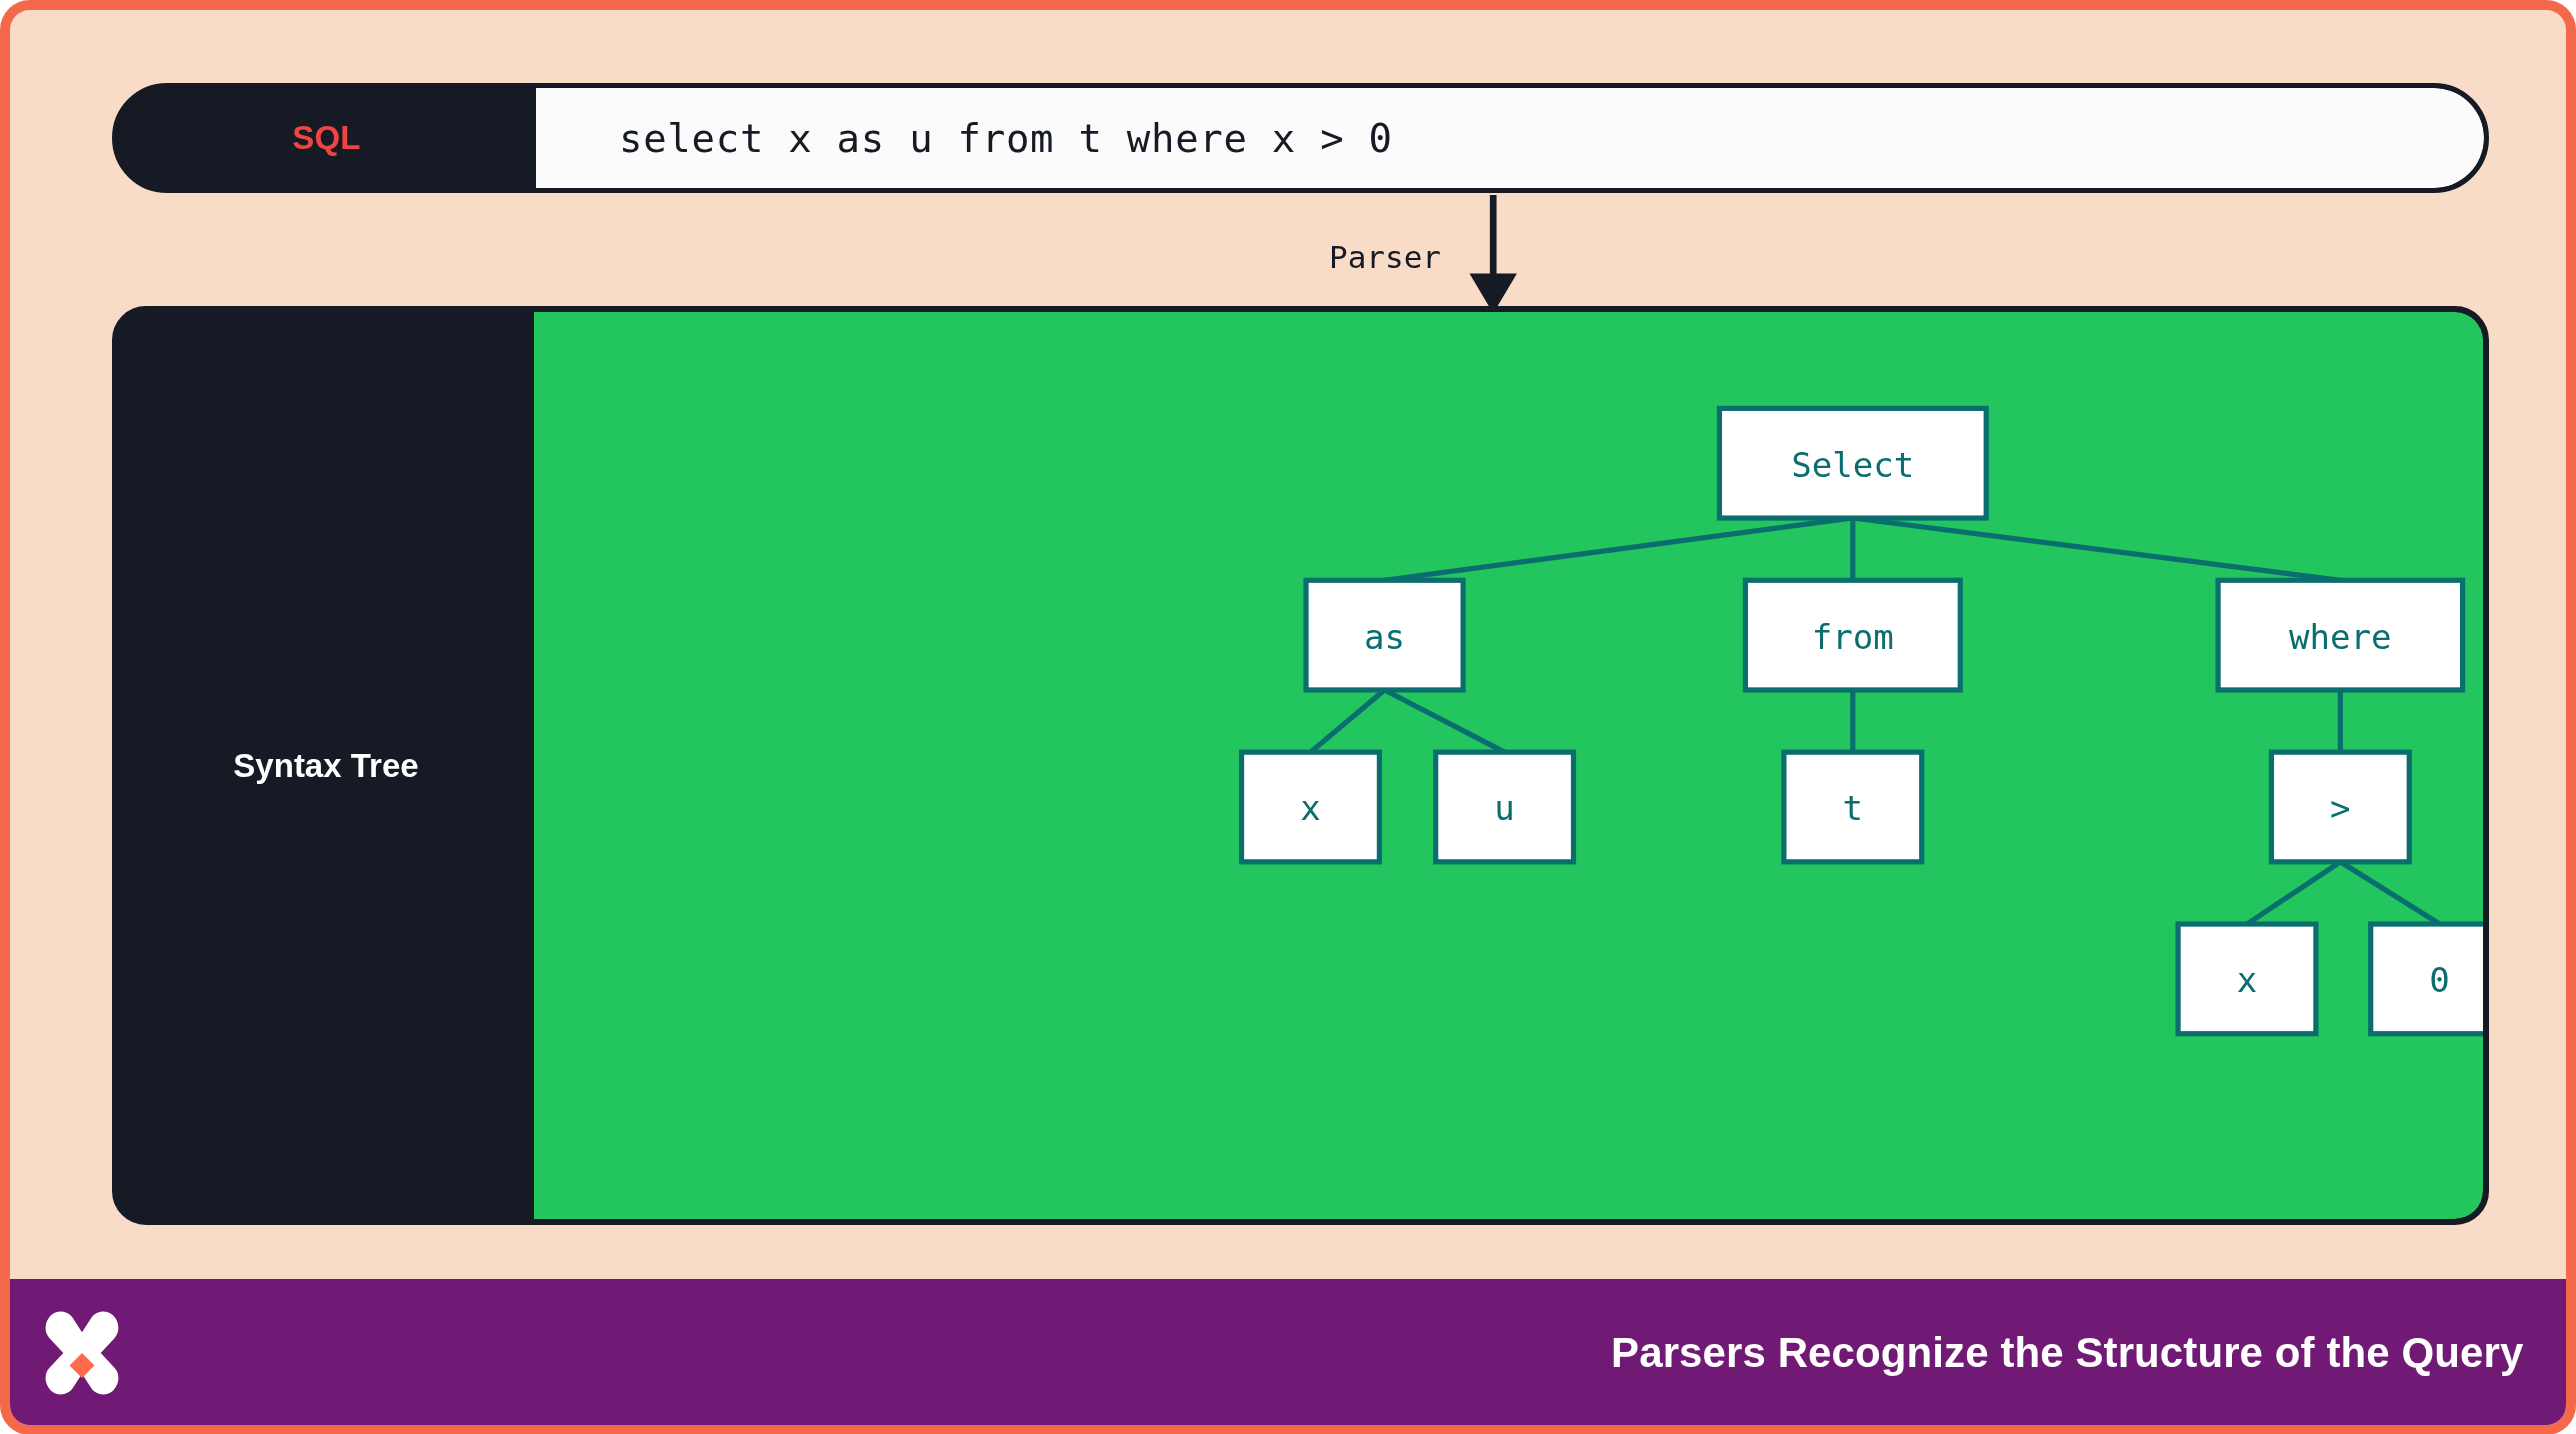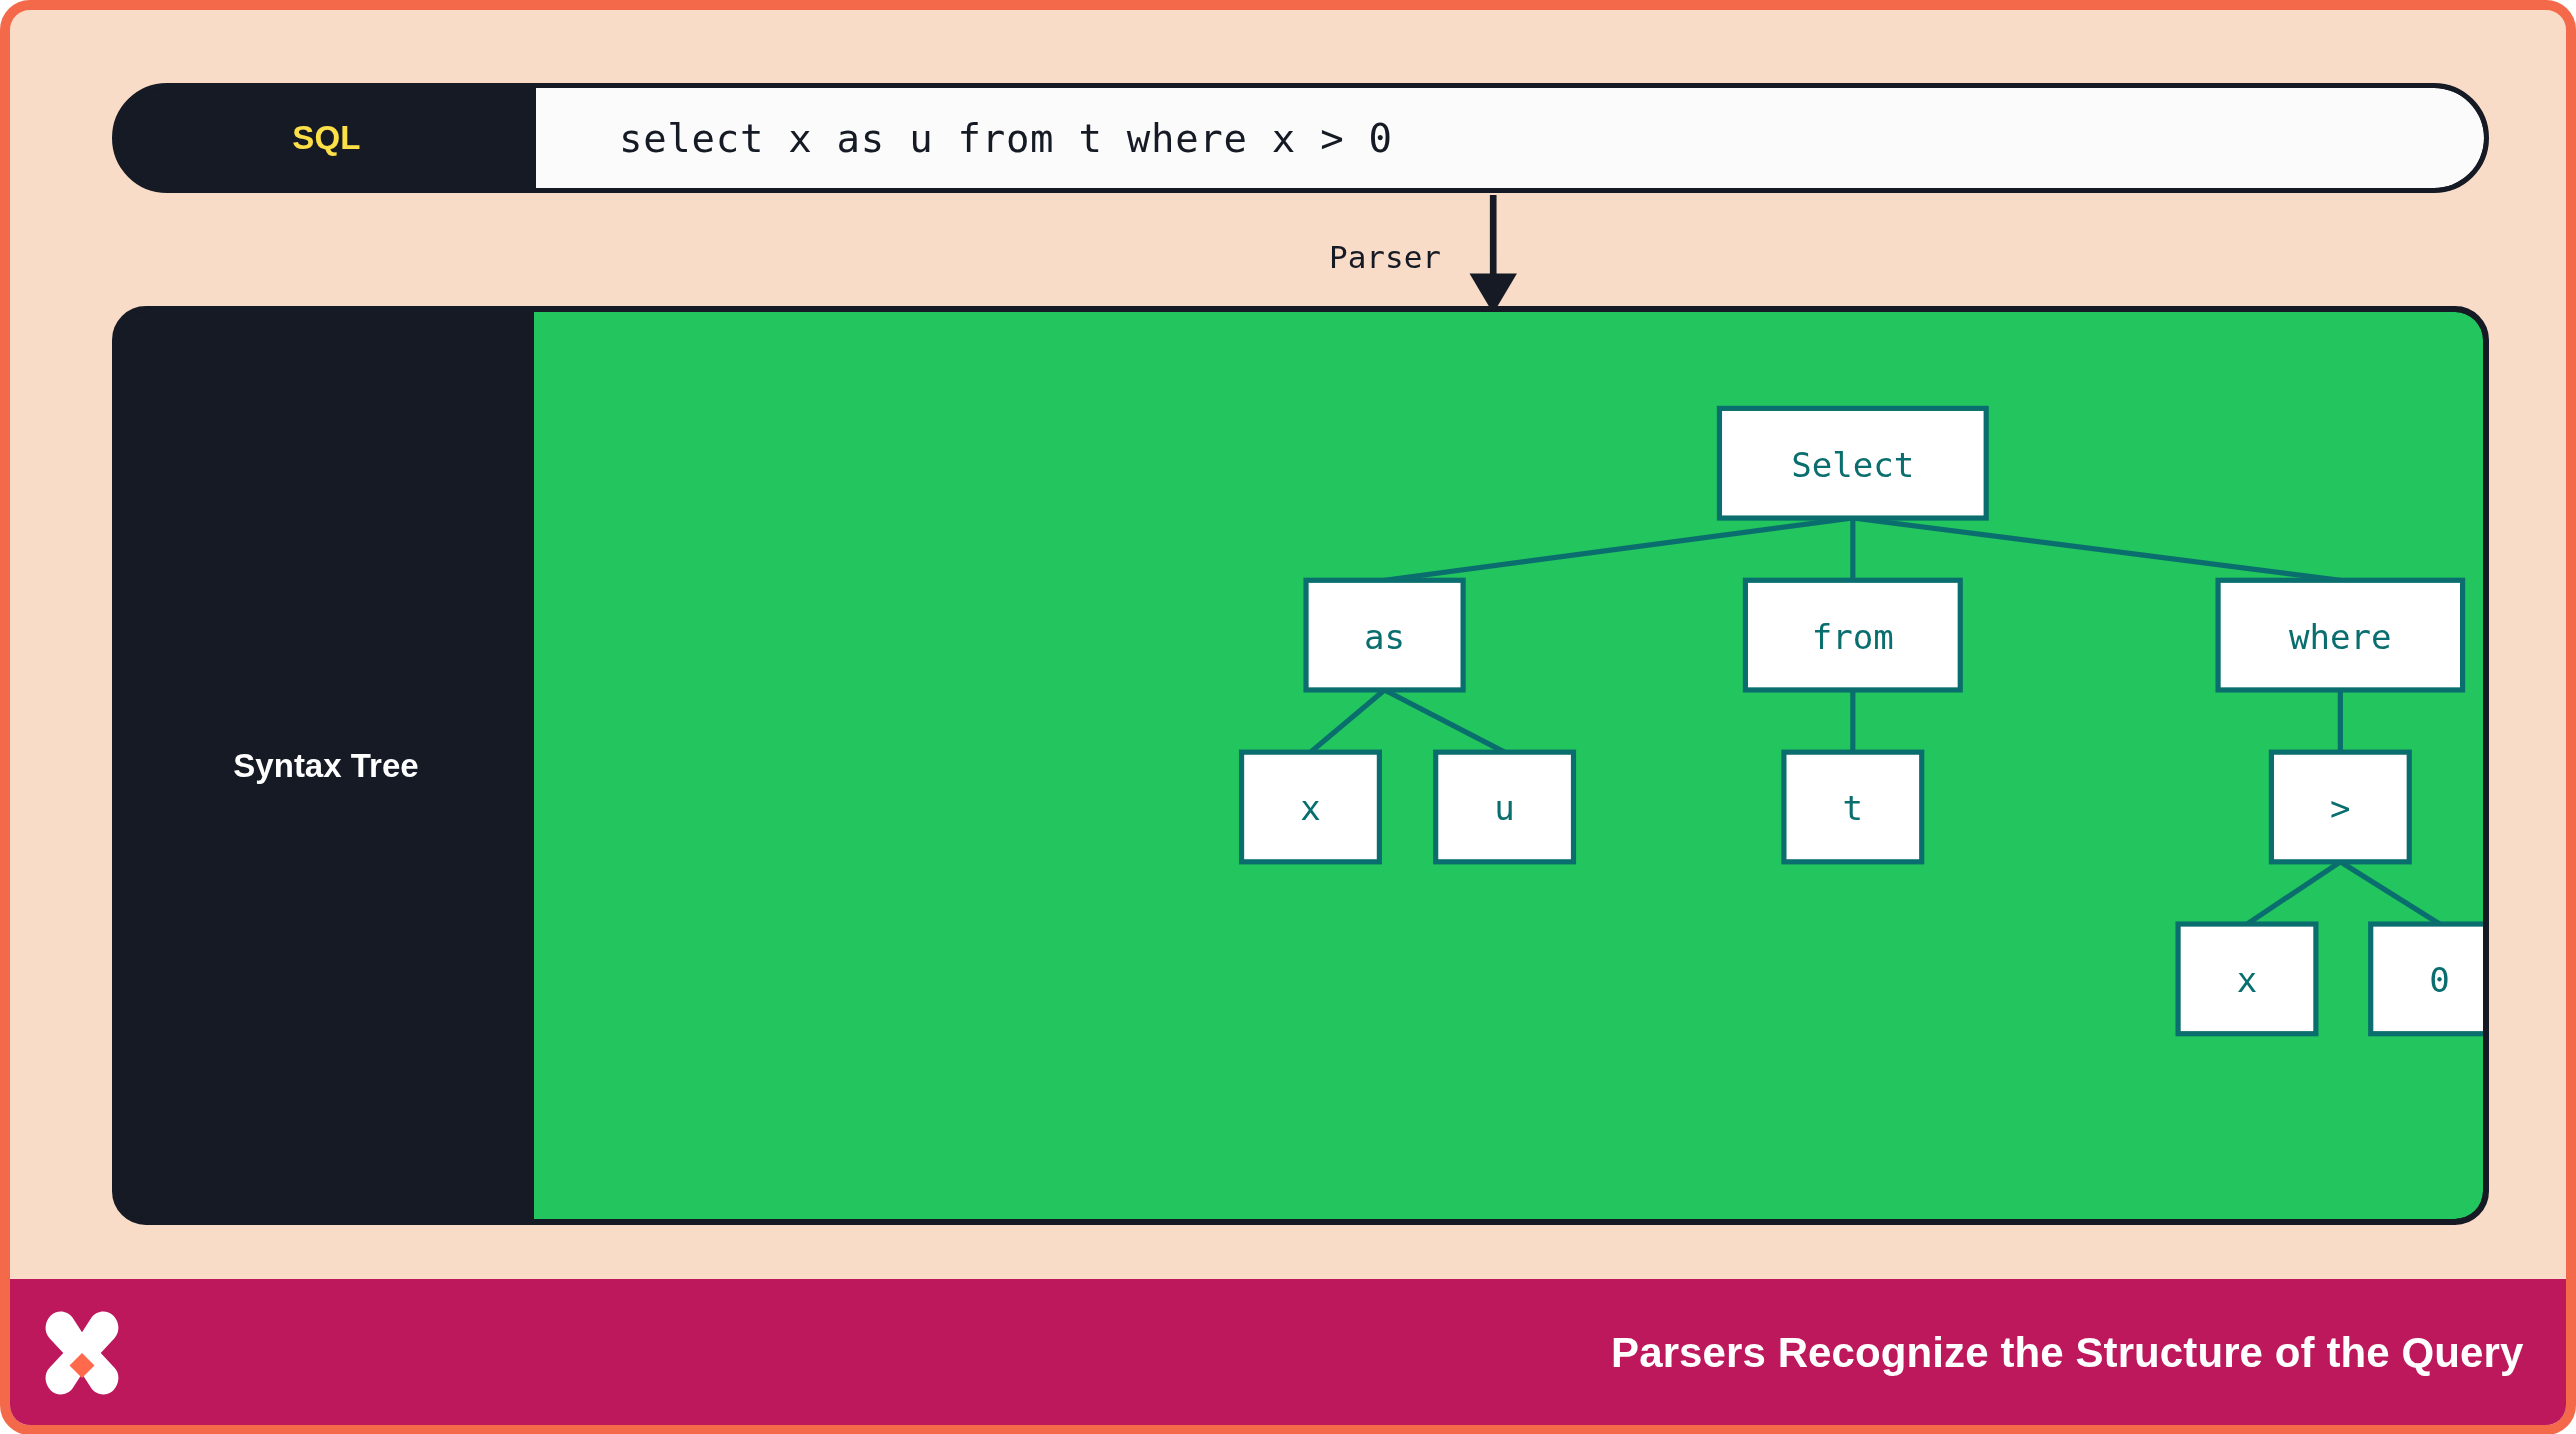--- a/index.html
+++ b/index.html
@@ -43,21 +43,21 @@
   }
   .sql-label-cell {
     width: 419px;
     flex: 0 0 419px;
     display: flex;
     align-items: center;
     justify-content: center;
     background: #151A25;
   }
   .sql-label-cell .txt {
-    color: #fde047;
+    color: #ef4444;
     font-size: 33px;
     font-weight: 700;
     letter-spacing: 0.2px;
     font-family: "Liberation Sans", sans-serif;
   }
   .sql-value-cell {
     flex: 1 1 auto;
     background: #FBFBFB;
     display: flex;
     align-items: center;
@@ -149,21 +149,21 @@
     fill: none;
   }
 
   
   .footer {
     position: absolute;
     left: -10.4px;
     right: -10.4px;
     bottom: -10.4px;
     height: 156px;
-    background: #be185d;
+    background: #701a75;
     display: flex;
     align-items: center;
     justify-content: space-between;
     padding: 0 53px 8px 30px;
     box-sizing: border-box;
   }
   .footer-logo { width: 104px; height: 104px; display: block; }
   .footer-caption {
     color: #FFFFFF;
     font-size: 42px;

